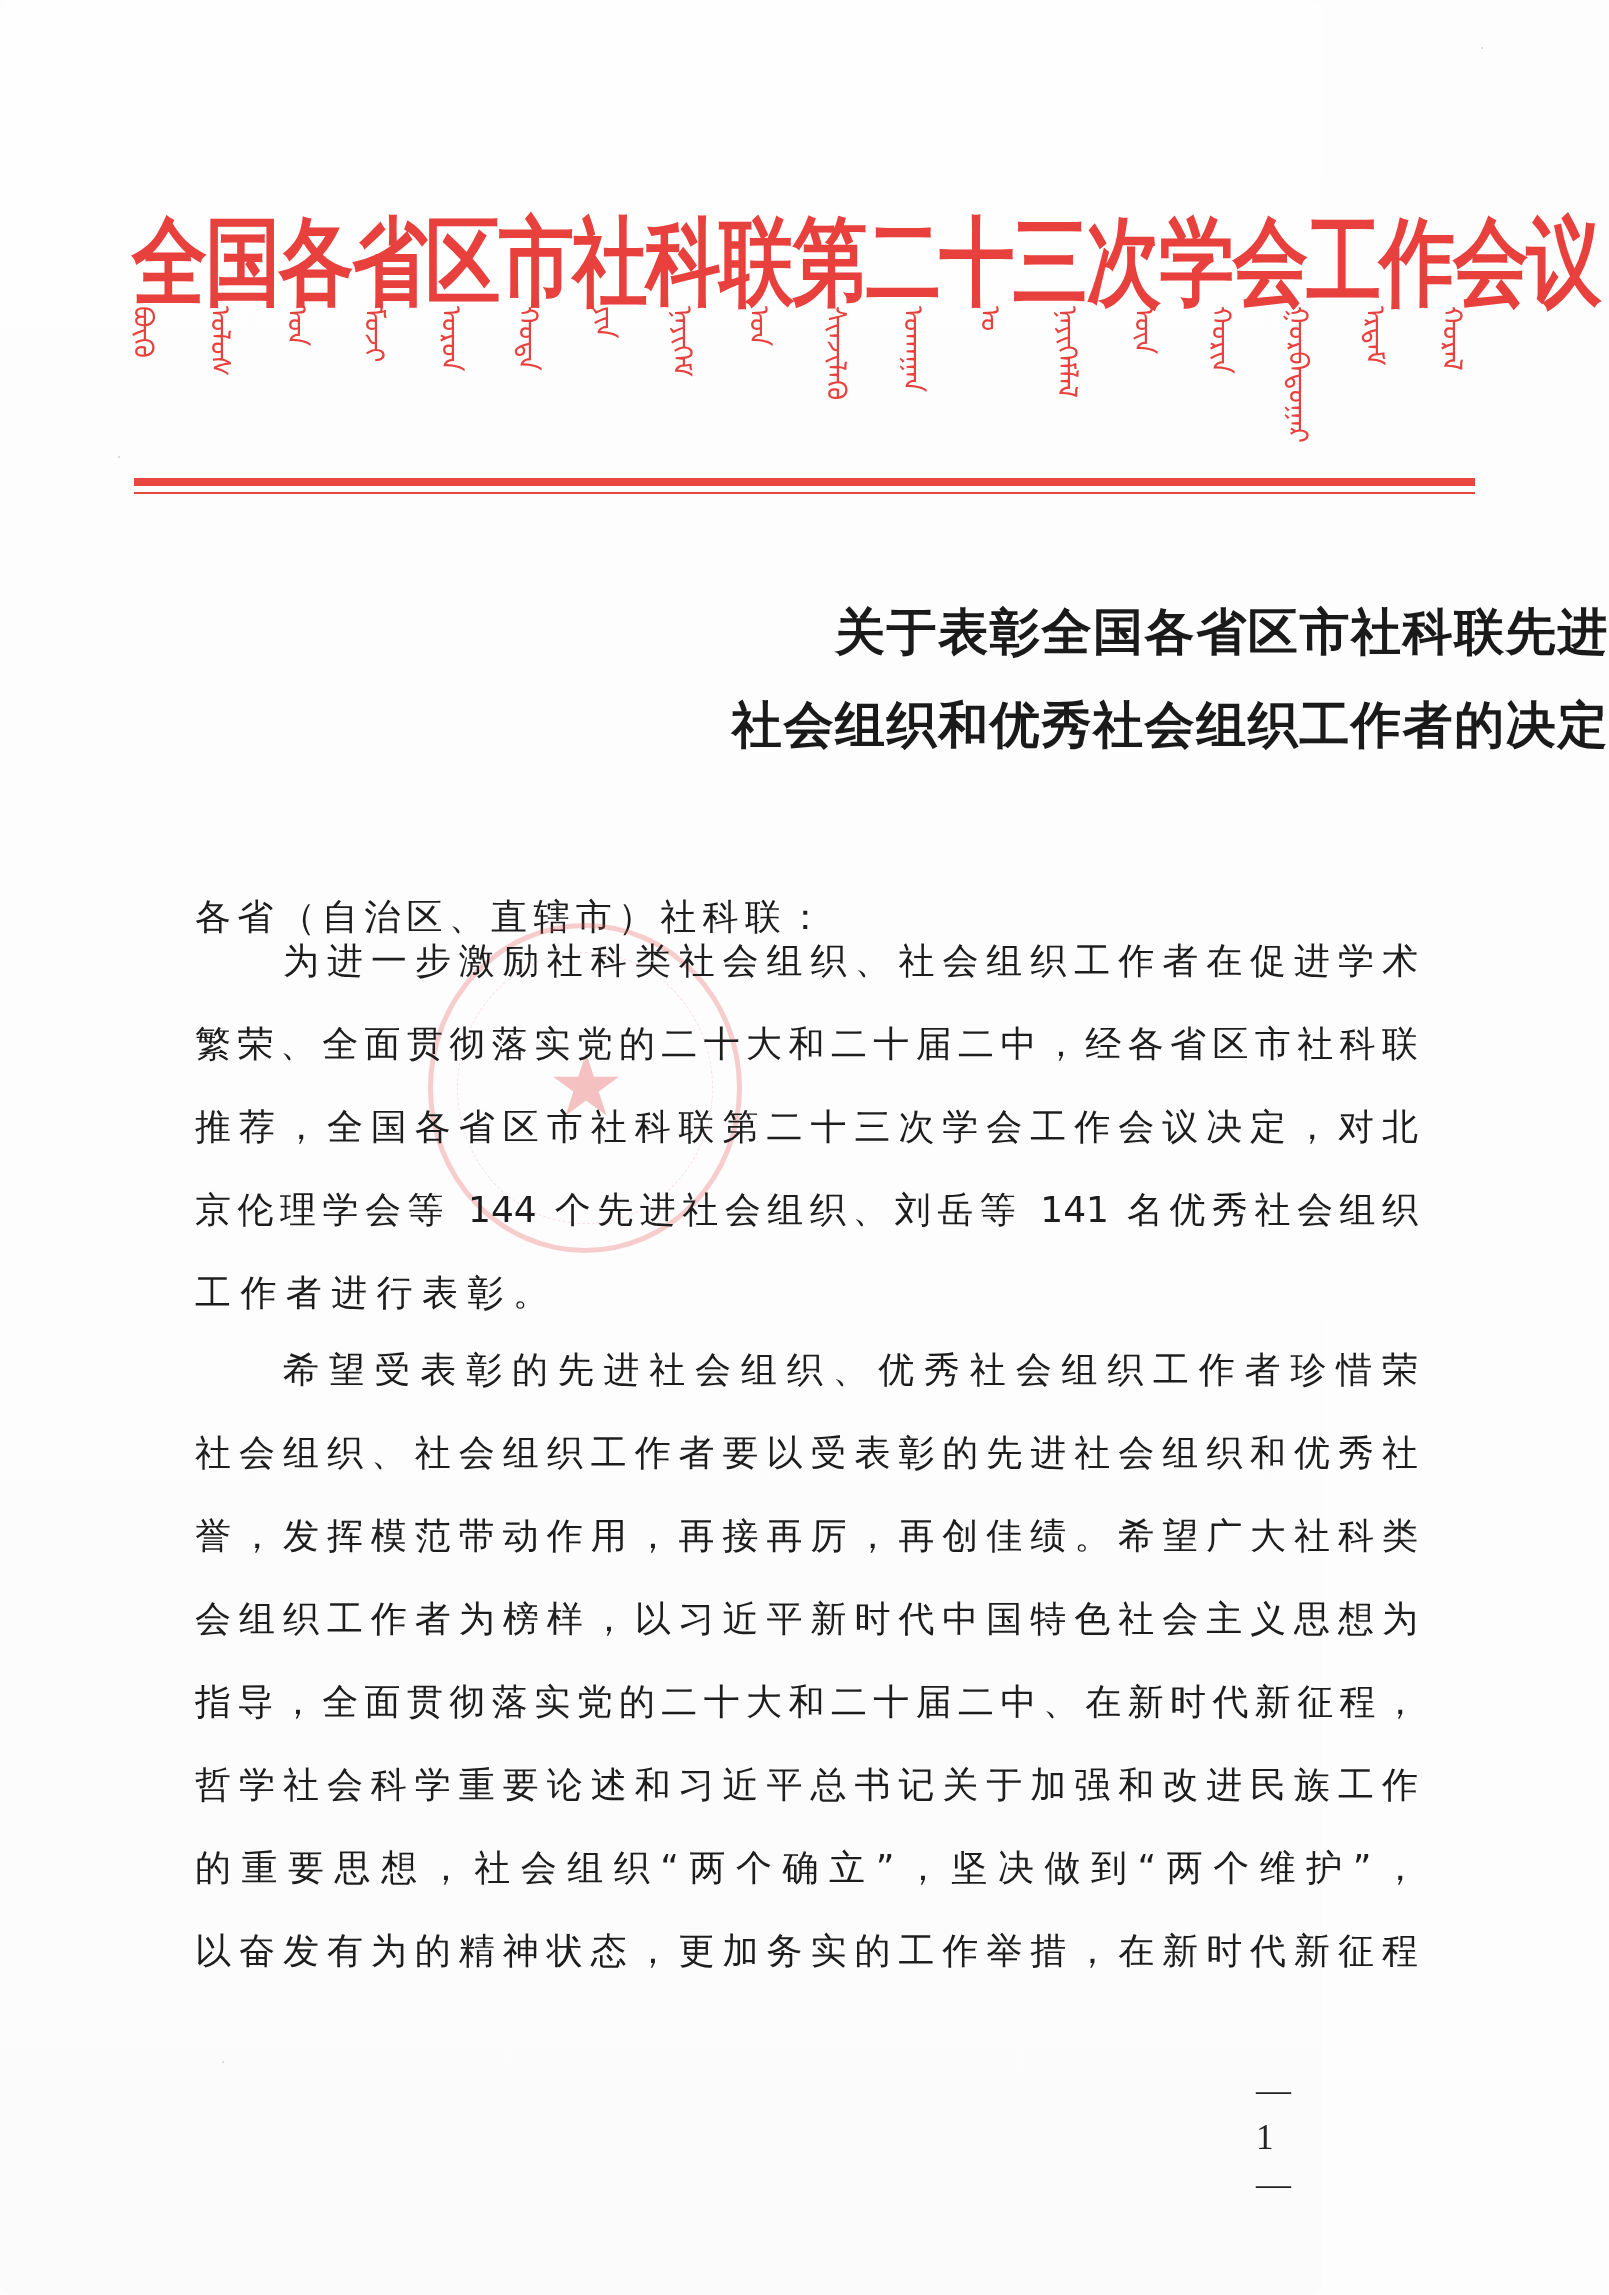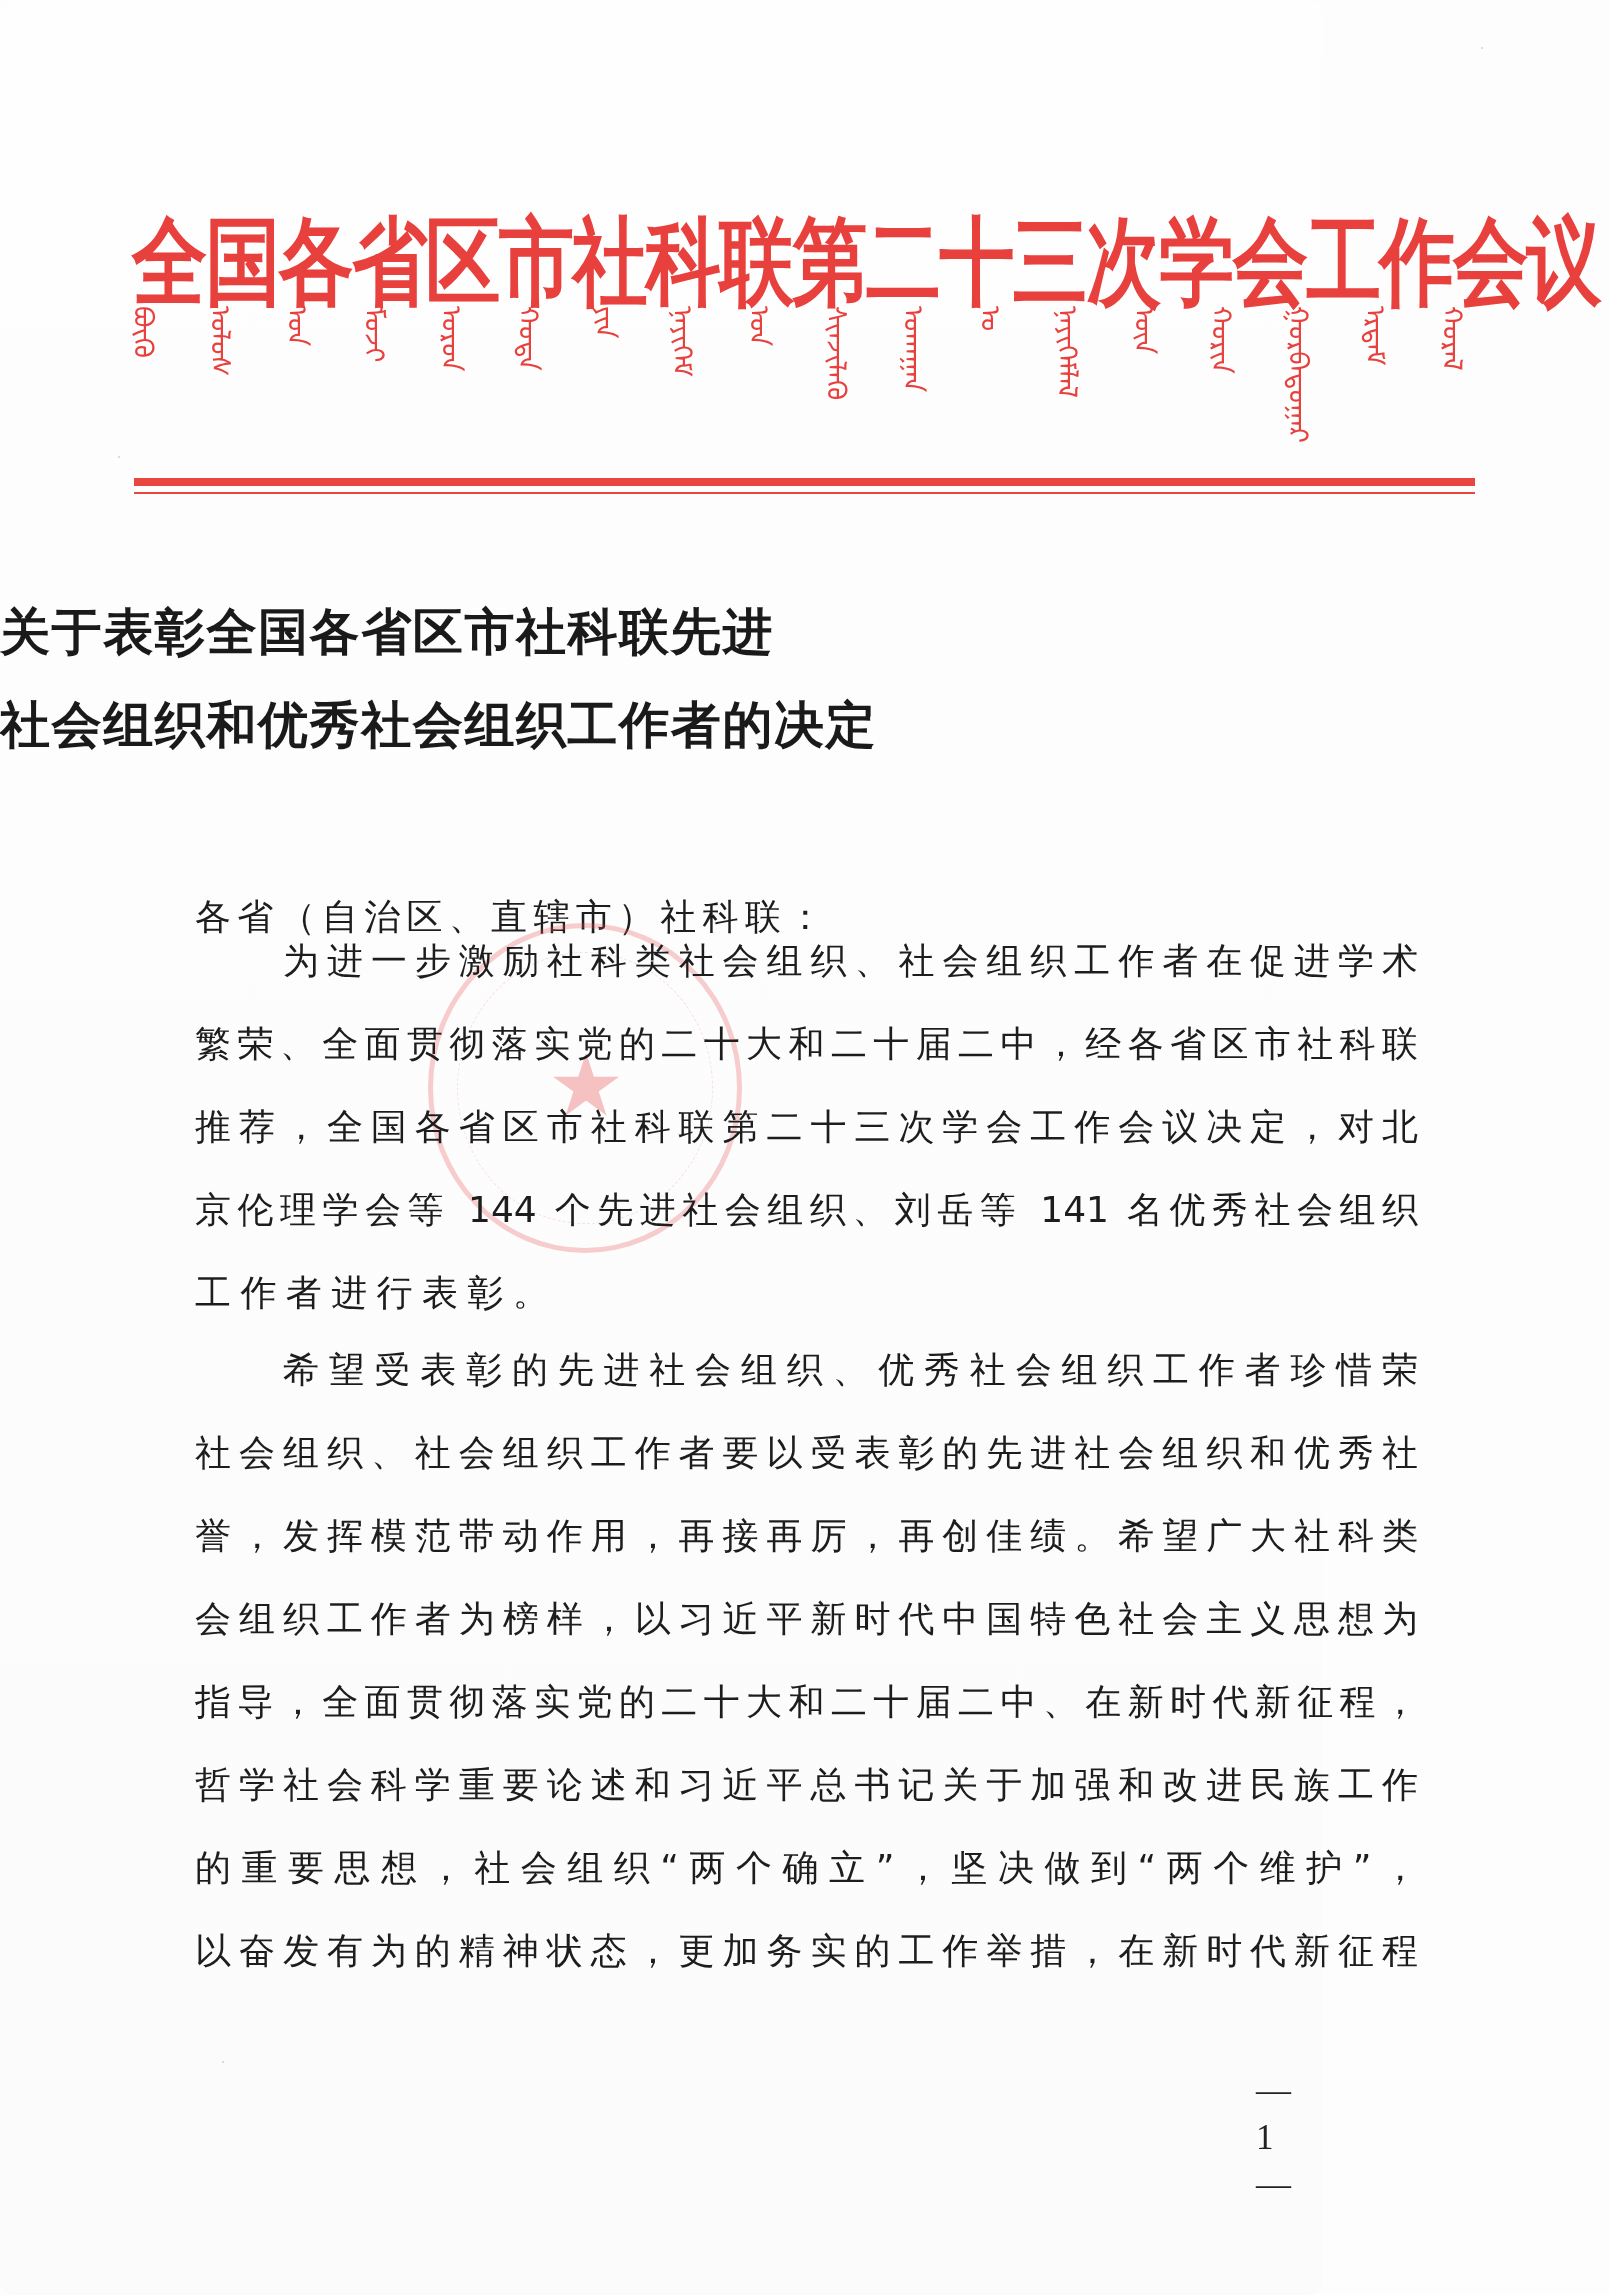--- a/index.html
+++ b/index.html
@@ -74,21 +74,21 @@
       top: 492px;
       width: 1341px;
       height: 2.4px;
       background: #e9463f;
     }
     
     .doc-title {
       position: absolute;
       left: 0;
       width: 1609px;
-      text-align: left;
+      text-align: right;
       color: #1a1a1a;
       font-family: "DejaVu Serif", "Liberation Serif", serif;
       font-weight: bold;
       font-size: 50px;
       line-height: 63px;
       letter-spacing: 1.6px;
     }
     .doc-title.line1 { top: 600px; }
     .doc-title.line2 { top: 693px; }
 

